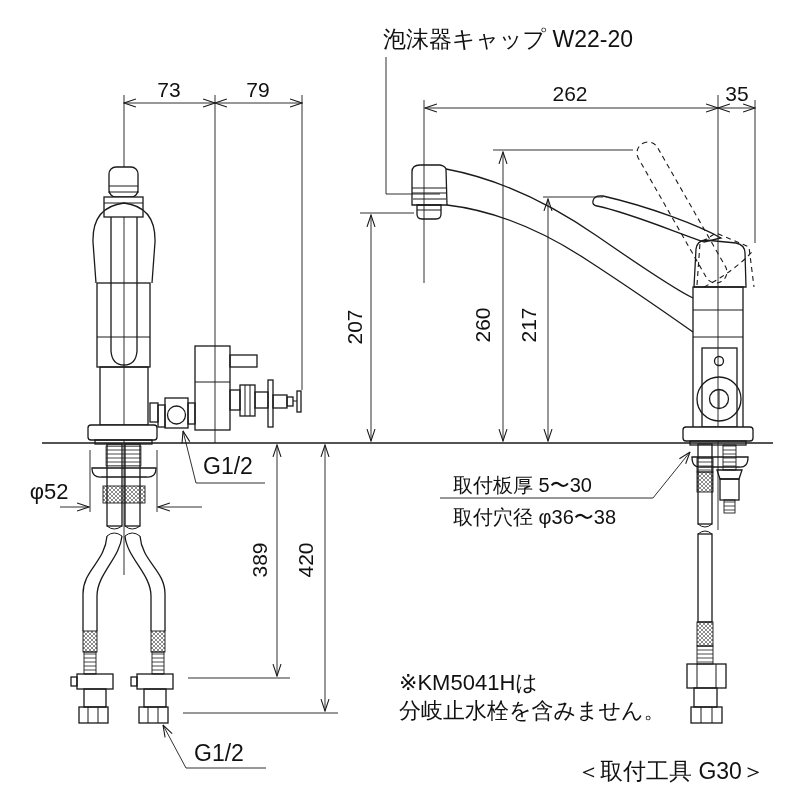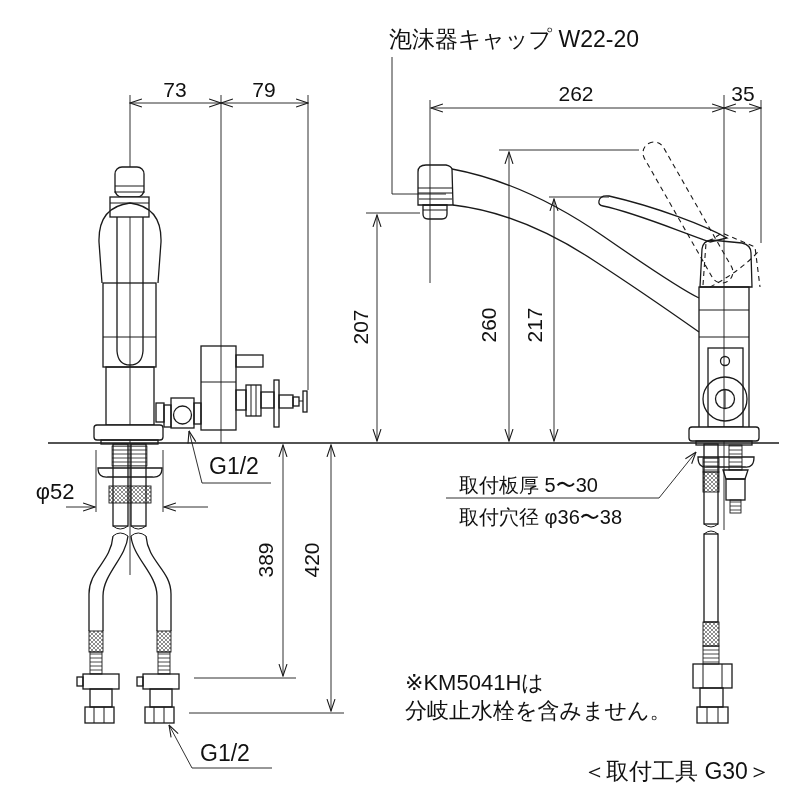--- a/index.html
+++ b/index.html
@@ -1,16 +1,16 @@
 <!DOCTYPE html>
 <html><head>
 <meta charset="utf-8">
 <style>
   html,body{margin:0;padding:0;background:#ffffff;}
-  .stage{width:780px;height:800px;position:relative;background:#ffffff;overflow:hidden;padding-left:6px;}
+  .stage{width:780px;height:800px;position:relative;background:#ffffff;overflow:hidden;}
   svg{display:block;}
   svg text{font-family:"Liberation Sans","DejaVu Sans",sans-serif;fill:#111111;}
   .jp{font-family:"Liberation Sans","DejaVu Sans",sans-serif;}
   .ln{stroke:#1a1a1a;fill:none;}
   .part{stroke:#1a1a1a;stroke-width:1.3;fill:#ffffff;}
   .partn{stroke:#1a1a1a;stroke-width:1.3;fill:none;}
   .thin{stroke:#1a1a1a;stroke-width:1;fill:none;}
   .dim{stroke:#1a1a1a;stroke-width:0.9;fill:none;}
   .dashed{stroke:#1a1a1a;stroke-width:1.1;fill:none;stroke-dasharray:5 4;}
 </style>

